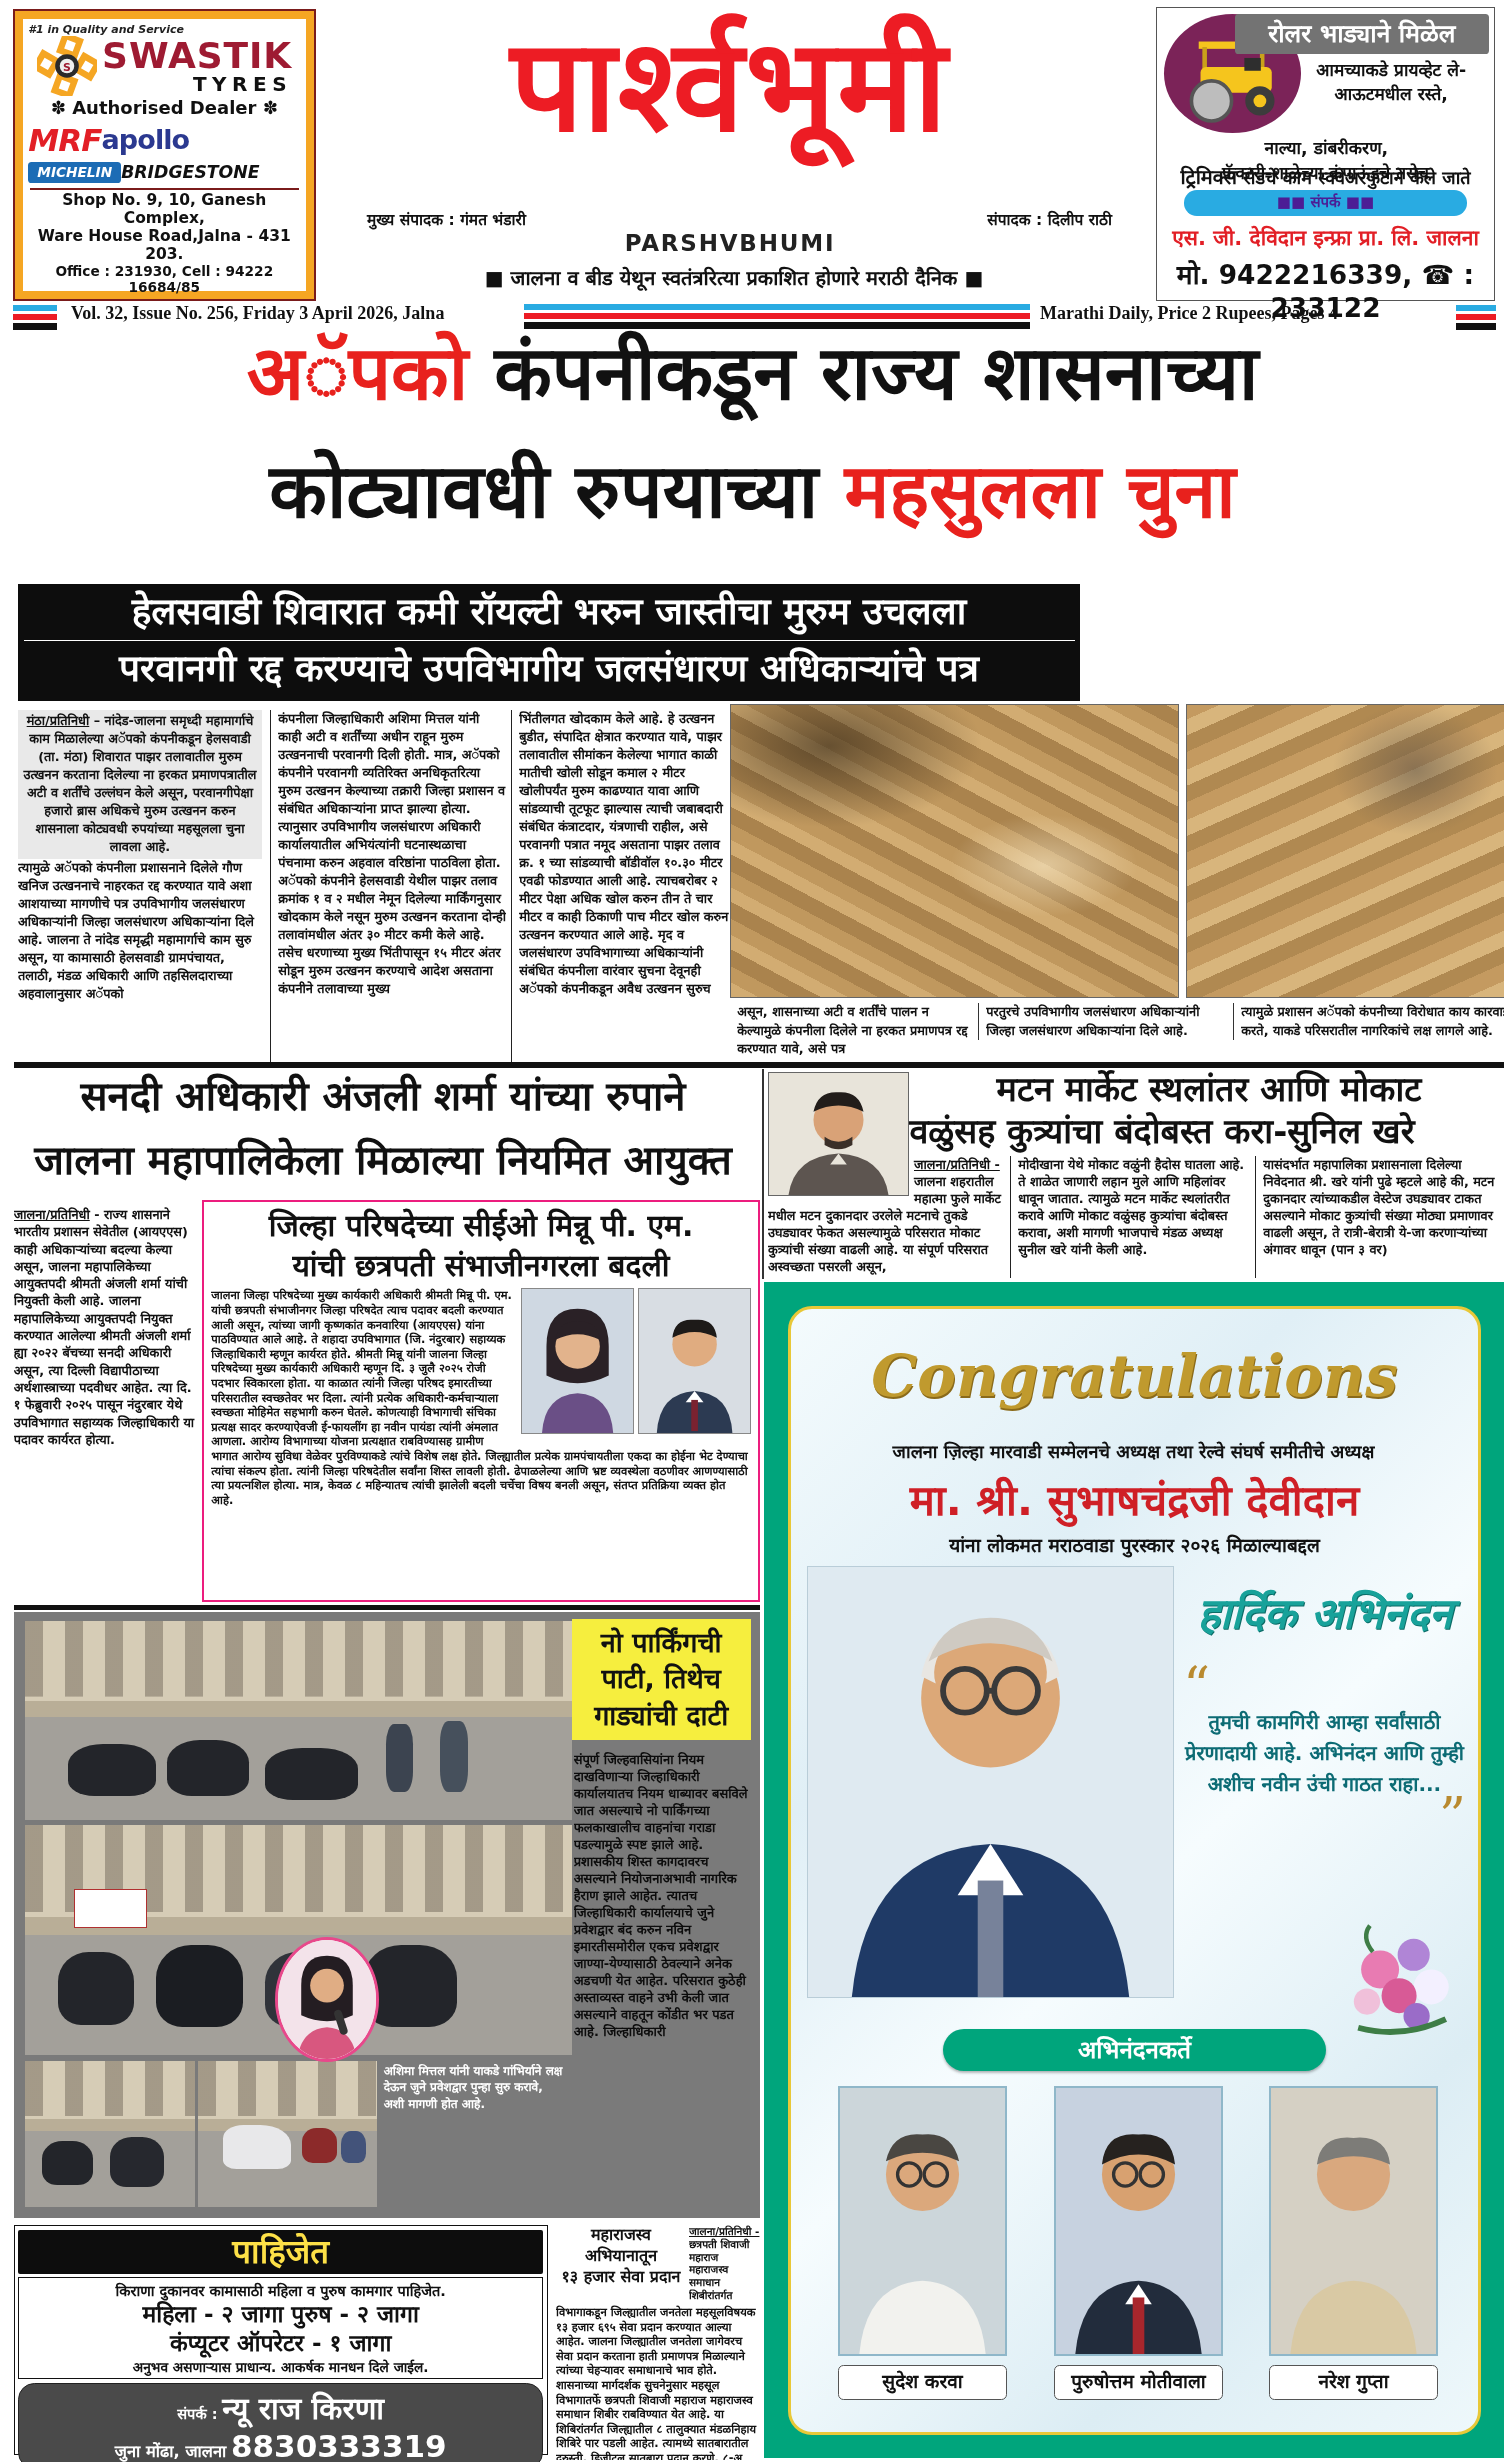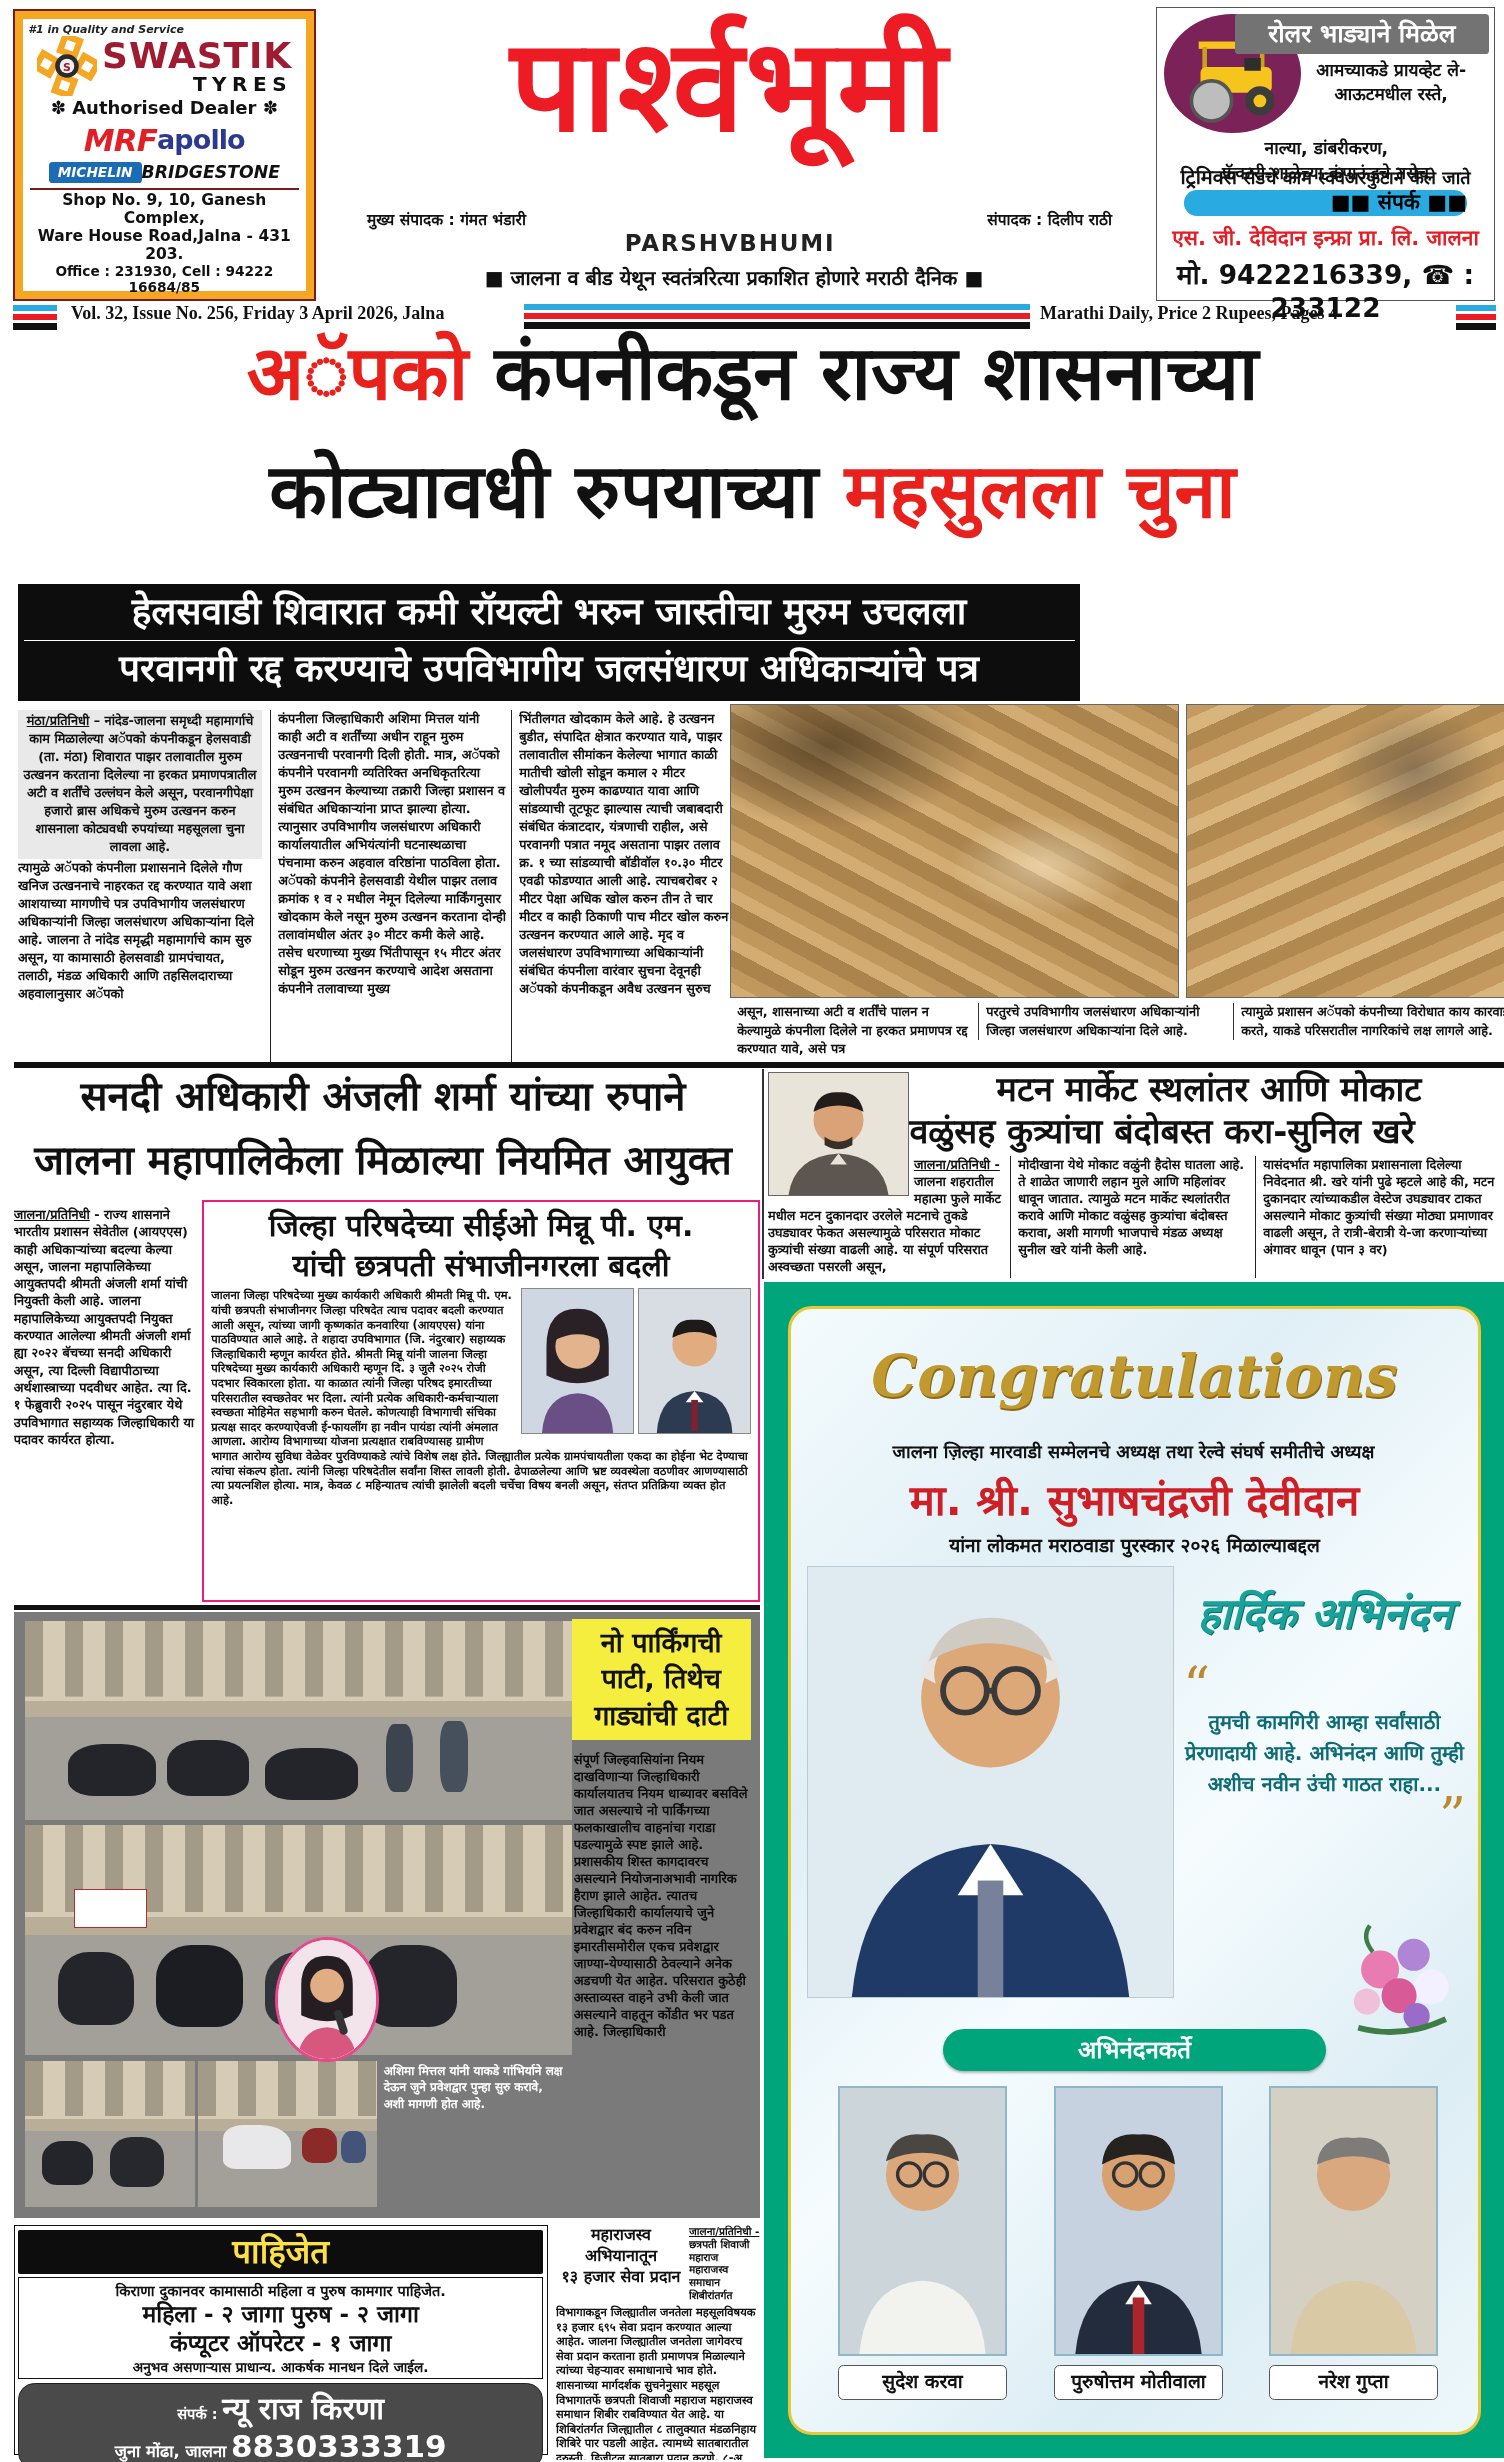--- a/index.html
+++ b/index.html
@@ -11,36 +11,36 @@
 
   
   .swastik{left:12.8px;top:9px;width:303px;height:292px;border:2.7px solid #7a1b1b;background:#fff;box-sizing:border-box;}
   .sw-inner{position:absolute;inset:0;border:8.2px solid #f5a623;box-sizing:border-box;padding:3.6px 5.5px;text-align:center;}
   .sw-tag{font-size:11px;font-style:italic;font-weight:bold;color:#222;text-align:left;padding-right:12.8px;}
   .sw-row{display:flex;align-items:center;justify-content:center;gap:5.5px;}
   .sw-brand{line-height:1;}
   .sw-name{font-size:36px;font-weight:bold;color:#9e1b32;letter-spacing:0.9px;}
   .sw-tyres{display:block;font-size:20px;font-weight:bold;color:#111;letter-spacing:5.5px;text-align:right;}
   .sw-dealer{font-size:18px;font-weight:bold;color:#111;margin-top:1.8px;}
-  .sw-logos{display:flex;justify-content:center;align-items:center;margin-top:3.6px;}
+  .sw-logos{display:flex;justify-content:flex-start;align-items:center;margin-top:3.6px;}
   .mrf{color:#e21f26;font-weight:bold;font-style:italic;font-size:31px;letter-spacing:-0.9px;}
   .apollo{color:#2b3990;font-weight:bold;font-size:27px;letter-spacing:-0.9px;}
   .michelin{background:#1c6cb5;color:#fff;font-weight:bold;font-style:italic;font-size:13.7px;padding:2.7px 9px;border-radius:3.6px;}
   .bstone{color:#111;font-weight:bold;font-style:italic;font-size:17.3px;}
   .sw-div{border-top:2.7px solid #7a1b1b;margin:4.6px 1.8px 2.7px;}
   .sw-addr{font-size:15.5px;font-weight:bold;line-height:1.15;}
   .sw-phone{font-size:13.7px;font-weight:bold;}
 
   .roller{left:1156px;top:7.3px;width:339px;height:294px;border:1.8px solid #555;background:#fff;box-sizing:border-box;text-align:center;}
   .rol-head{position:absolute;left:78px;top:5.5px;right:5.5px;height:40px;background:#737373;color:#fff;font-size:24.6px;font-weight:bold;line-height:40px;border-radius:3.6px;}
   .rol-circle{position:absolute;left:7.3px;top:5.5px;width:137px;height:119px;border-radius:50%;background:#7b2358;overflow:hidden;}
   .rol-t1{position:absolute;left:137px;top:51px;right:5.5px;font-size:17.3px;font-weight:bold;line-height:1.35;}
   .rol-t2{position:absolute;left:7.3px;top:128px;right:5.5px;font-size:17.3px;font-weight:bold;}
   .rol-t3{position:absolute;left:5.5px;top:153px;right:5.5px;font-size:17.3px;font-weight:bold;}
-  .rol-pill{position:absolute;left:27px;right:27px;top:182px;height:25.5px;background:#29abe2;border-radius:12.8px;color:#000000;font-weight:bold;font-size:21px;line-height:25.5px;text-align:right;}
+  .rol-pill{position:absolute;left:27px;right:27px;top:182px;height:25.5px;background:#29abe2;border-radius:12.8px;color:#4c1d95;font-weight:bold;font-size:15px;line-height:25.5px;}
   .rol-co{position:absolute;left:3.6px;right:3.6px;top:215px;color:#e21f26;font-weight:bold;font-size:21px;}
   .rol-ph{position:absolute;left:3.6px;right:3.6px;top:248px;color:#111;font-weight:bold;font-size:26.4px;}
 
   
   .mast-title{left:319px;top:-12.8px;width:821px;text-align:center;font-size:128px;font-weight:bold;color:#ed1c24;line-height:1.55;letter-spacing:1.8px;}
   .mast-small{font-size:15.5px;font-weight:bold;color:#111;}
   .mast-eng{left:584px;top:230px;width:292px;text-align:center;font-size:23px;font-weight:bold;letter-spacing:1.8px;color:#222;}
   .mast-tag{left:410px;top:264px;width:648px;text-align:center;font-size:20px;font-weight:bold;color:#111;}
 
   

